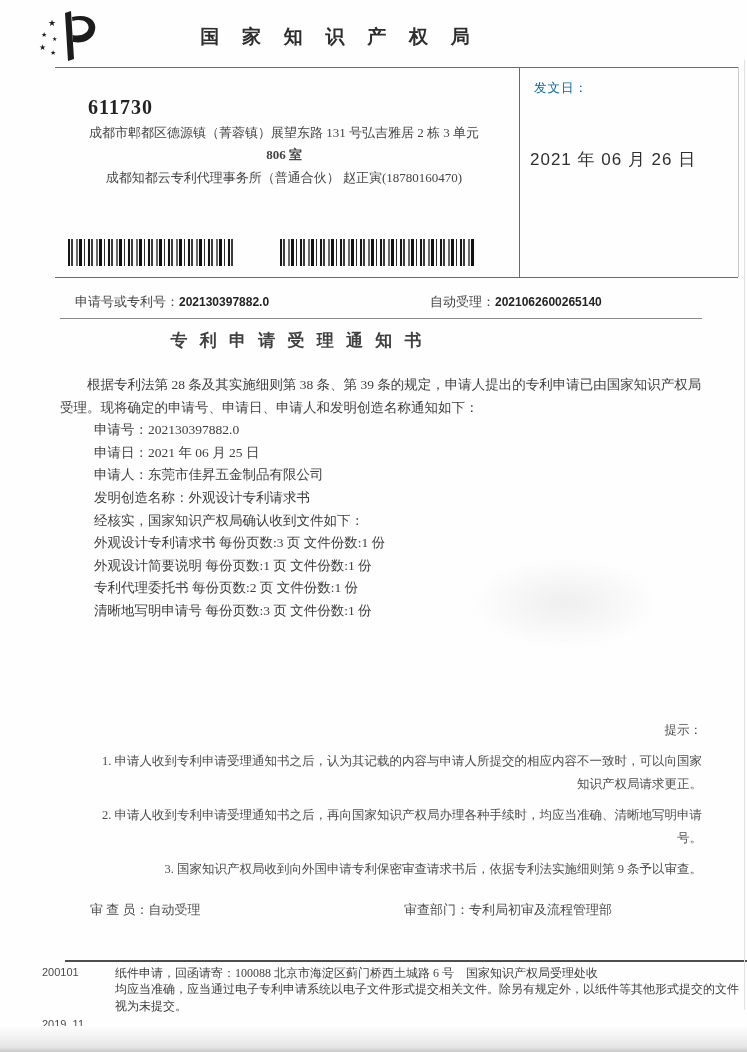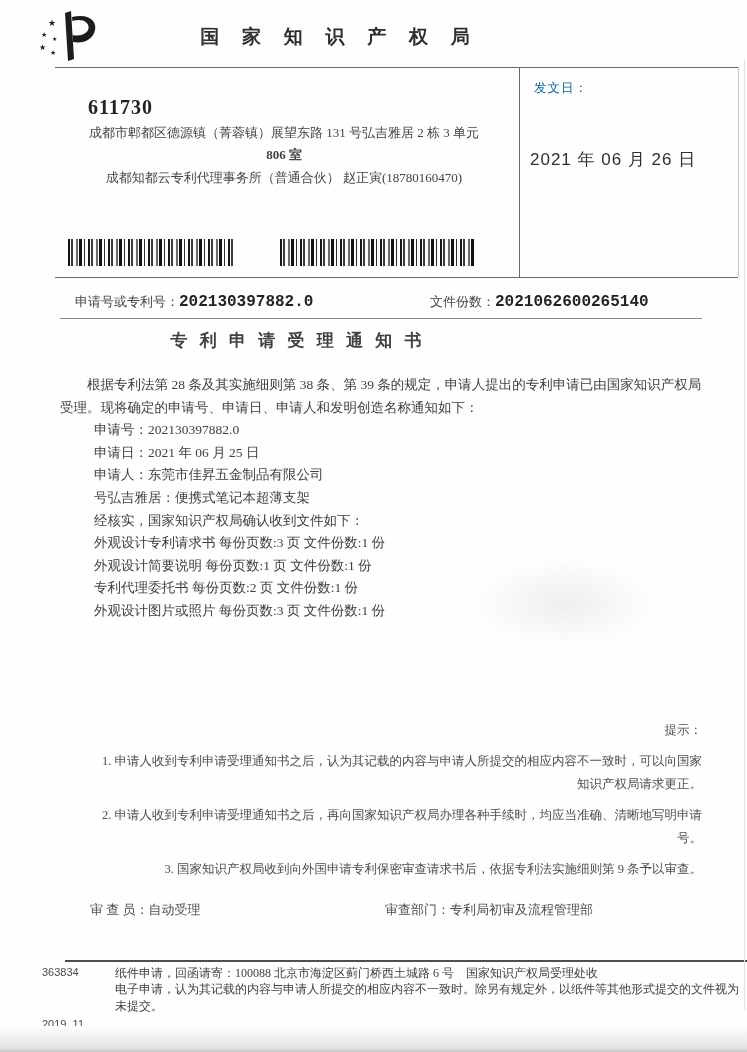--- a/index.html
+++ b/index.html
@@ -32,21 +32,21 @@
     top:239px;height:27px;
     background:repeating-linear-gradient(90deg,
       #161616 0px,#161616 2px,#fbfbfb 2px,#fbfbfb 3px,
       #3c3c3c 3px,#3c3c3c 5px,#fbfbfb 5px,#fbfbfb 8px,
       #6a6a6a 8px,#6a6a6a 10px,#fbfbfb 10px,#fbfbfb 11px,
       #111 11px,#111 14px,#fbfbfb 14px,#fbfbfb 16px,
       #2a2a2a 16px,#2a2a2a 17px,#fbfbfb 17px,#fbfbfb 20px);
   }
   
   .numrow{top:293px;font-size:13px;color:#454545;}
-  .numrow b{font-size:16px;color:#232323;font-family:Liberation Mono, monospace;}
+  .numrow b{font-size:12px;color:#232323;font-family:Liberation Sans, sans-serif;}
   
   .notice-title{
     top:329px;left:0;width:596px;text-align:center;
     font-size:17px;font-weight:bold;letter-spacing:4px;color:#404040;
   }
   .body-block{top:358px;left:60px;width:645px;font-size:13.5px;line-height:22.6px;color:#3e3e3e;margin-top:16px;}
   .intro{text-indent:2em;margin:0;}
   .fields{padding-left:34px;}
   
   .hints-block{top:711px;left:58px;width:652px;font-size:12.5px;line-height:23px;color:#4d4d4d;}
@@ -92,52 +92,52 @@
 
 <div class="abs postal">611730</div>
 <div class="abs addr addr1">成都市郫都区德源镇（菁蓉镇）展望东路 131 号弘吉雅居 2 栋 3 单元</div>
 <div class="abs addr addr2">806 室</div>
 <div class="abs addr agency">成都知都云专利代理事务所（普通合伙）  赵正寅(18780160470)</div>
 
 <div class="abs barcode" style="left:68px;width:167px;"></div>
 <div class="abs barcode" style="left:280px;width:196px;"></div>
 
 <div class="abs numrow" style="left:75px;"><span>申请号或专利号：</span><b>202130397882.0</b></div>
-<div class="abs numrow" style="left:430px;"><span>文件份数：</span><b>2021062600265140</b></div>
+<div class="abs numrow" style="left:430px;"><span>自动受理：</span><b>2021062600265140</b></div>
 <div class="abs hline" style="top:318px;left:60px;width:642px;background:#8a8a8a;"></div>
 
 <div class="abs notice-title">专 利 申 请 受 理 通 知 书</div>
 
 <div class="abs body-block">
   <p class="intro">根据专利法第 28 条及其实施细则第 38 条、第 39 条的规定，申请人提出的专利申请已由国家知识产权局受理。现将确定的申请号、申请日、申请人和发明创造名称通知如下：</p>
   <div class="fields">
     <div>申请号：202130397882.0</div>
     <div>申请日：2021 年 06 月 25 日</div>
     <div>申请人：东莞市佳昇五金制品有限公司</div>
-    <div>号弘吉雅居：便携式笔记本超薄支架</div>
+    <div>发明创造名称：外观设计专利请求书</div>
     <div>经核实，国家知识产权局确认收到文件如下：</div>
     <div>外观设计专利请求书 每份页数:3 页  文件份数:1 份</div>
     <div>外观设计简要说明 每份页数:1 页  文件份数:1 份</div>
     <div>专利代理委托书 每份页数:2 页  文件份数:1 份</div>
-    <div>外观设计图片或照片 每份页数:3 页  文件份数:1 份</div>
+    <div>清晰地写明申请号 每份页数:3 页  文件份数:1 份</div>
   </div>
 </div>
 
 <div class="abs smudge"></div>
 
 <div class="abs hints-block">
   <p class="hints-label">提示：</p>
   <p>1. 申请人收到专利申请受理通知书之后，认为其记载的内容与申请人所提交的相应内容不一致时，可以向国家知识产权局请求更正。</p>
   <p>2. 申请人收到专利申请受理通知书之后，再向国家知识产权局办理各种手续时，均应当准确、清晰地写明申请号。</p>
   <p>3. 国家知识产权局收到向外国申请专利保密审查请求书后，依据专利法实施细则第 9 条予以审查。</p>
 </div>
 
 <div class="abs signoff" style="left:90px;"><span>审 查 员：</span><span>自动受理</span></div>
-<div class="abs signoff" style="left:385px;"><span>审查部门：</span><span>专利局初审及流程管理部</span></div>
+<div class="abs signoff" style="left:404px;"><span>审查部门：</span><span>专利局初审及流程管理部</span></div>
 
 <div class="abs hline" style="top:960px;left:65px;width:682px;background:#4f4f4f;height:2px;"></div>
-<div class="abs footer-codes" style="top:966px;">363834</div>
+<div class="abs footer-codes" style="top:966px;">200101</div>
 <div class="abs footer-codes" style="top:982px;margin-top:36px;">2019. 11</div>
 <div class="abs footer-text" style="top:965px;">纸件申请，回函请寄：100088  北京市海淀区蓟门桥西土城路 6 号　国家知识产权局受理处收</div>
-<div class="abs footer-text" style="top:981px;">电子申请，认为其记载的内容与申请人所提交的相应内容不一致时。除另有规定外，以纸件等其他形式提交的文件视为未提交。</div>
+<div class="abs footer-text" style="top:981px;">均应当准确，应当通过电子专利申请系统以电子文件形式提交相关文件。除另有规定外，以纸件等其他形式提交的文件视为未提交。</div>
 
 <div class="abs edge-line"></div>
 <div class="abs bottom-shade"></div>
 
 </body></html>

